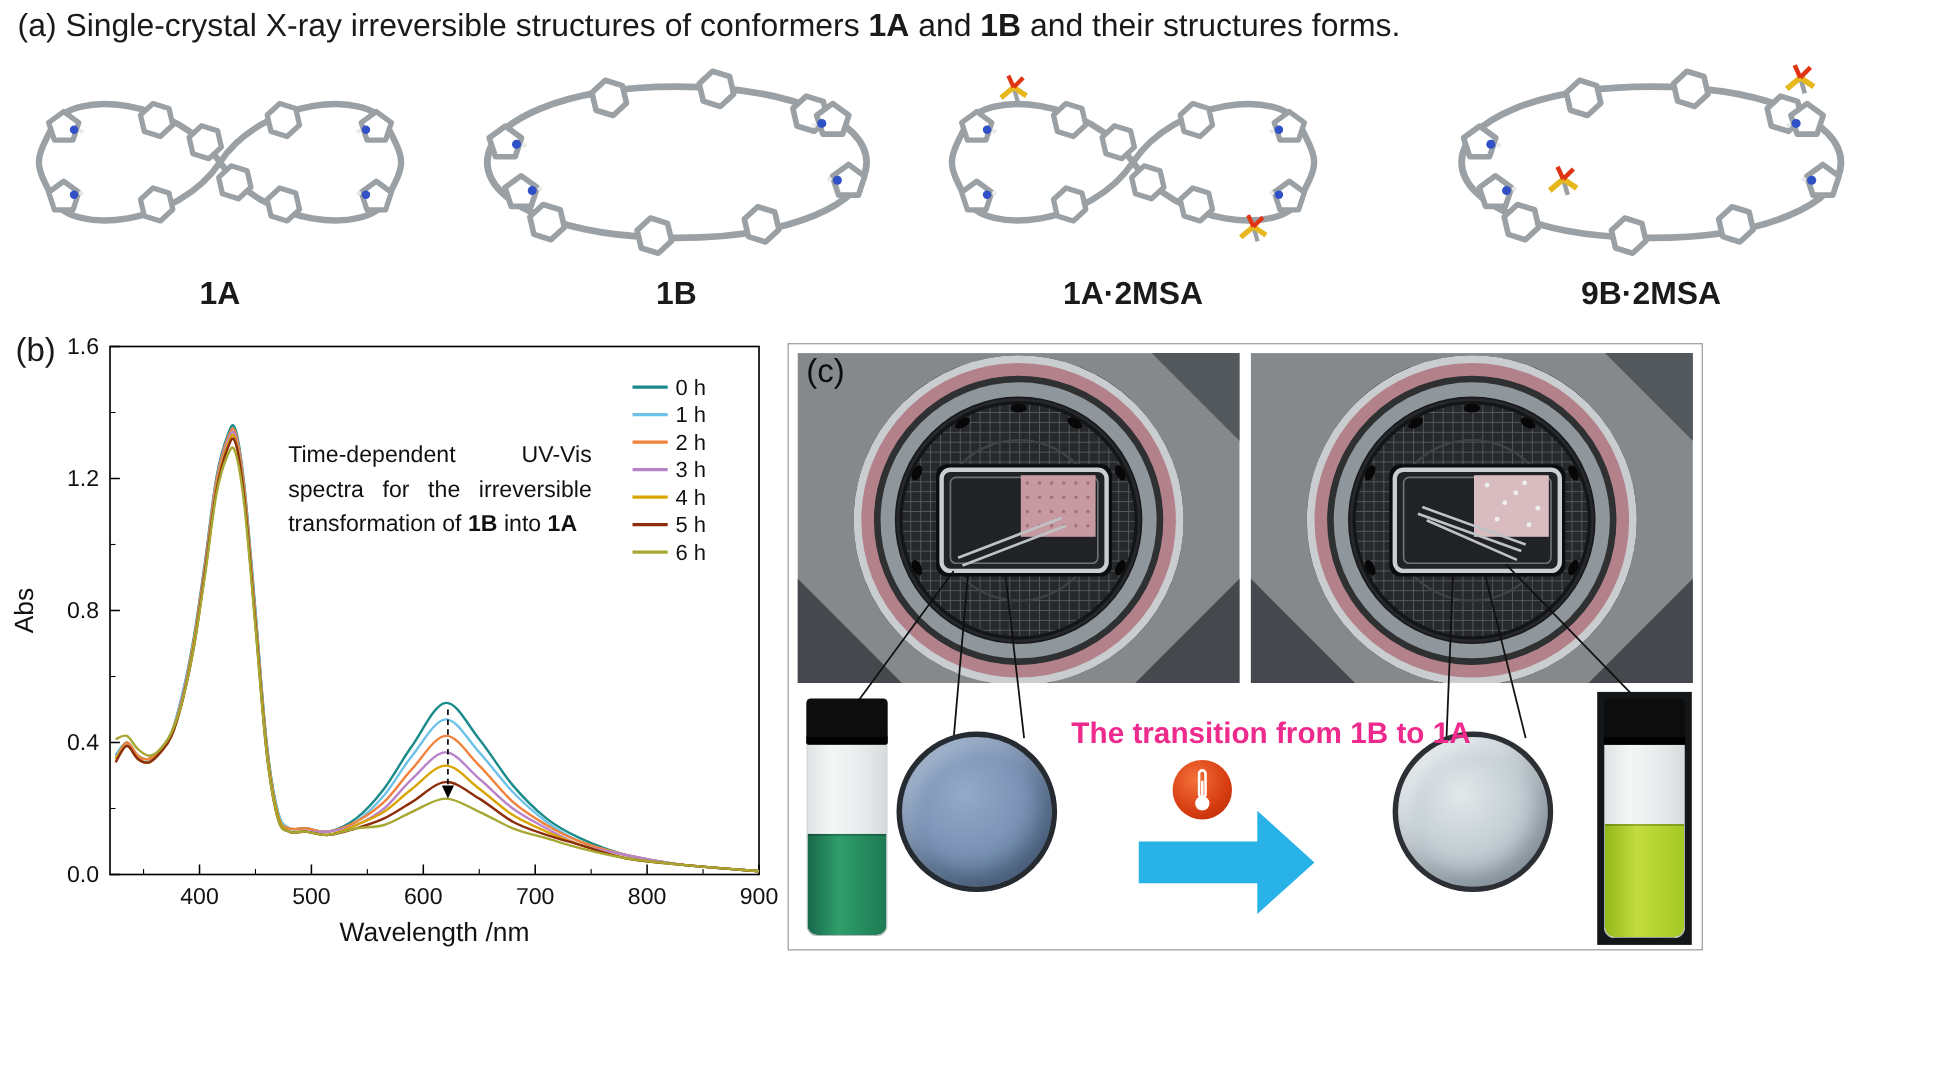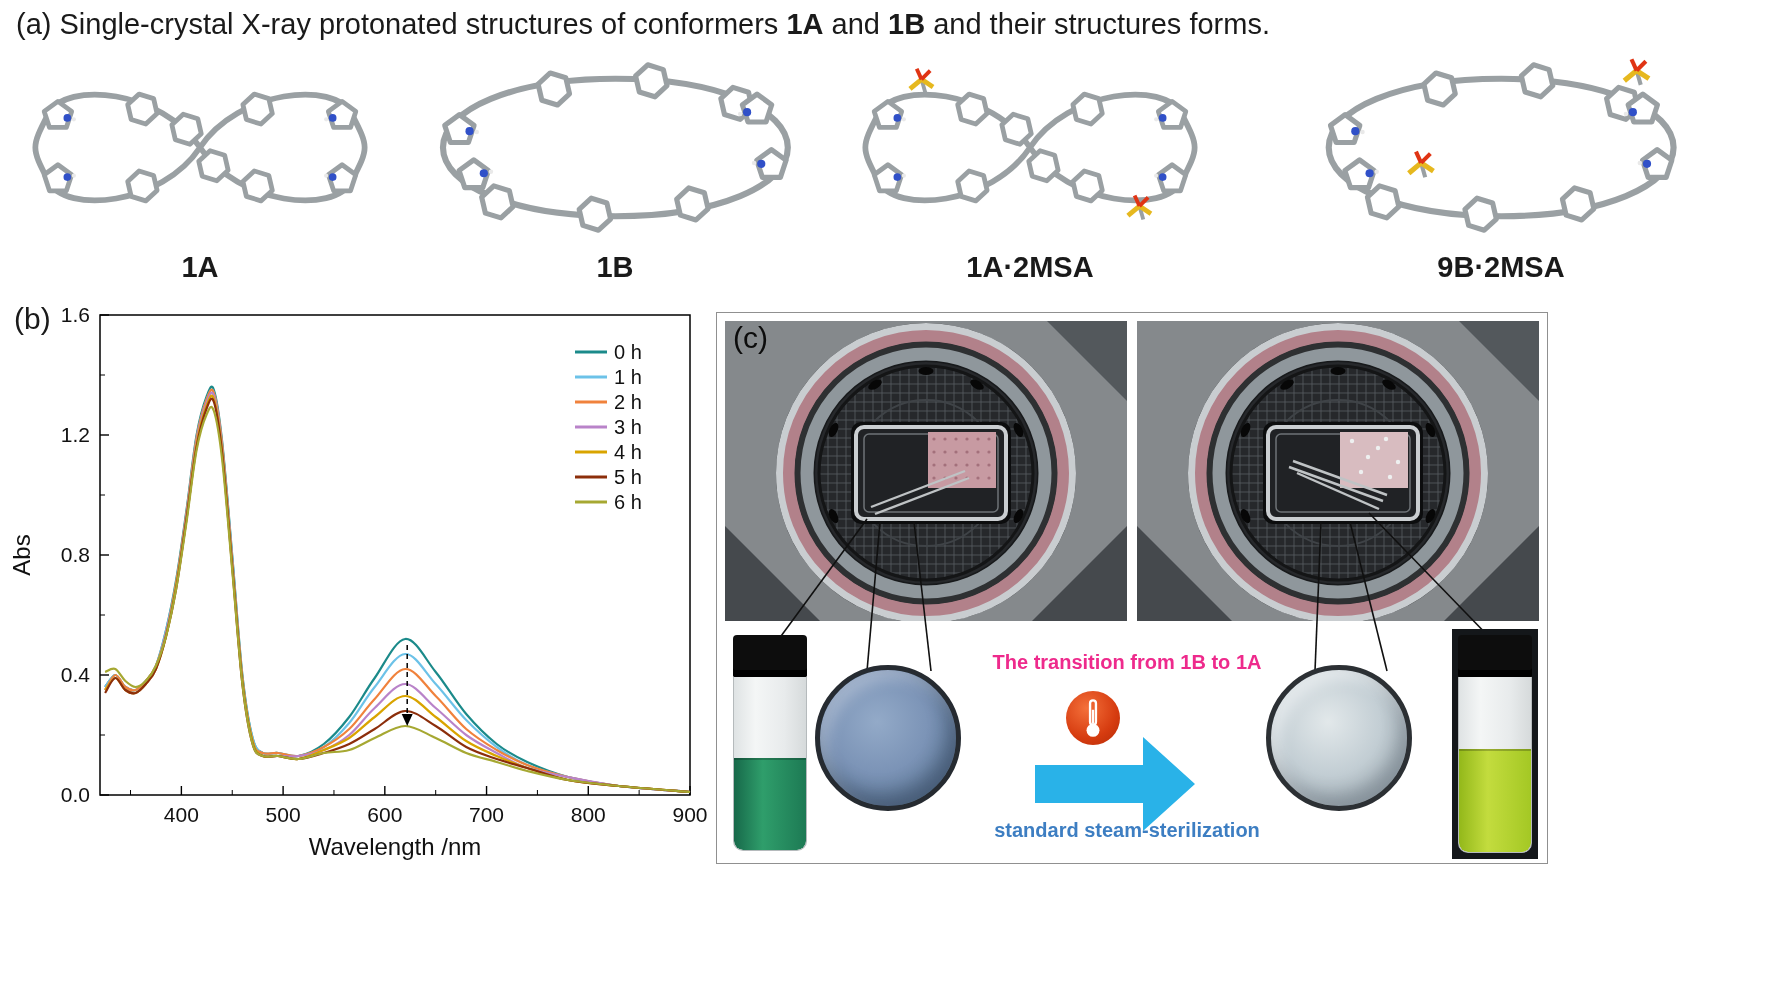--- a/index.html
+++ b/index.html
@@ -24,27 +24,27 @@
   .vial .cap{height:42px;background:#0d0d0d;border-radius:4px 4px 2px 2px;box-shadow:inset 0 -7px 0 #000}
   .vial .glass{flex:1;position:relative;background:linear-gradient(90deg,#dfe3e4,#f4f6f6 30%,#e8ebec 70%,#d6dadb);border:1px solid #b5babc;border-top:none;border-radius:0 0 10px 10px;overflow:hidden}
   .vial .liquid{position:absolute;left:0;right:0;bottom:0;border-top:2px solid rgba(0,0,0,.22);border-radius:0 0 9px 9px}
   .liquid-green{height:52%;background:linear-gradient(90deg,#17694a,#2f9e6b 40%,#1d7a54)}
   .liquid-yellowgreen{height:58%;background:linear-gradient(90deg,#93b81a,#c3dc3e 40%,#a4c824)}
   .vial-frame{position:absolute;background:#14171a;padding:6px;box-sizing:border-box;z-index:3}
   .disc{position:absolute;border-radius:50%;box-sizing:border-box;z-index:2}
   .disc-blue{background:radial-gradient(circle at 42% 38%,#93aac8 0%,#7b93b6 45%,#64809f 75%,#54708c 100%);border:5px solid #262b31;box-shadow:inset -8px -12px 18px rgba(20,30,50,.35),inset 8px 10px 14px rgba(255,255,255,.28)}
   .disc-gray{background:radial-gradient(circle at 42% 38%,#e2e8ea 0%,#c3ced4 45%,#a7b4bc 78%,#93a2ab 100%);border:5px solid #2c3034;box-shadow:inset -8px -12px 16px rgba(30,40,50,.25),inset 8px 10px 14px rgba(255,255,255,.5)}
   .thermo{position:absolute;width:54px;height:54px;border-radius:50%;background:radial-gradient(circle at 38% 32%,#f4703a,#d63c10 60%,#b52a06);z-index:4;display:flex;align-items:center;justify-content:center}
-  .ctext{position:absolute;text-align:center;font-weight:700;font-size:20px;white-space:nowrap;z-index:3}
+  .ctext{position:absolute;text-align:right;font-weight:700;font-size:27px;white-space:nowrap;z-index:3}
   .abs{position:absolute}
 </style>
 </head>
 <body>
 
-<div class="hdr"><span>(a)</span><span> Single-crystal X-ray protonated structures of conformers </span><b>1A</b><span> and </span><b>1B</b><span> and their structures forms.</span></div>
+<div class="hdr"><span>(a)</span><span> Single-crystal X-ray irreversible structures of conformers </span><b>1A</b><span> and </span><b>1B</b><span> and their structures forms.</span></div>
 
 <div class="mol-row">
   <div class="mol-cell">
     <svg class="mol" viewBox="0 0 400 190" preserveAspectRatio="xMidYMid meet">
         <path d="M200,95 C160,35 60,25 42,60 C24,95 24,95 42,130 C60,165 160,155 200,95 C240,35 340,25 358,60 C376,95 376,95 358,130 C340,165 240,155 200,95 Z" fill="none" stroke="#9aa0a3" stroke-width="6" stroke-linejoin="round"></path>
         <polygon points="155.3,59.7 143.5,70.6 128.3,65.9 124.7,50.3 136.5,39.4 151.7,44.1" fill="#ffffff" stroke="#9aa0a3" stroke-width="5" stroke-linejoin="round"></polygon>
         <polygon points="155.3,139.7 143.5,150.6 128.3,145.9 124.7,130.3 136.5,119.4 151.7,124.1" fill="#ffffff" stroke="#9aa0a3" stroke-width="5" stroke-linejoin="round"></polygon>
         <polygon points="275.3,59.7 263.5,70.6 248.3,65.9 244.7,50.3 256.5,39.4 271.7,44.1" fill="#ffffff" stroke="#9aa0a3" stroke-width="5" stroke-linejoin="round"></polygon>
         <polygon points="275.3,139.7 263.5,150.6 248.3,145.9 244.7,130.3 256.5,119.4 271.7,124.1" fill="#ffffff" stroke="#9aa0a3" stroke-width="5" stroke-linejoin="round"></polygon>
         <polygon points="201.3,80.7 189.5,91.6 174.3,86.9 170.7,71.3 182.5,60.4 197.7,65.1" fill="#ffffff" stroke="#9aa0a3" stroke-width="5" stroke-linejoin="round"></polygon>
@@ -215,20 +215,21 @@
         <line x1="575" y1="127" x2="607" y2="127" stroke="#b983c9" stroke-width="3"></line>
         <text x="614" y="134" font-size="20" font-family="Liberation Sans, sans-serif" fill="#111">3 h</text>
         <line x1="575" y1="152" x2="607" y2="152" stroke="#d9a400" stroke-width="3"></line>
         <text x="614" y="159" font-size="20" font-family="Liberation Sans, sans-serif" fill="#111">4 h</text>
         <line x1="575" y1="177" x2="607" y2="177" stroke="#8c2e0b" stroke-width="3"></line>
         <text x="614" y="184" font-size="20" font-family="Liberation Sans, sans-serif" fill="#111">5 h</text>
         <line x1="575" y1="202" x2="607" y2="202" stroke="#a6a832" stroke-width="3"></line>
         <text x="614" y="209" font-size="20" font-family="Liberation Sans, sans-serif" fill="#111">6 h</text>
       </g>
     </svg>
+  <div id="annotation"><span>Time-dependent UV-Vis spectra for the irreversible transformation of </span><b>1B</b><span> into </span><b>1A</b></div>
 </div>
 
 <div id="panel-c">
   <div class="plabel">(c)</div>
 
   <svg id="photo-left" class="photo" viewBox="0 0 402 300">
       <rect x="0" y="0" width="402" height="300" fill="#85898c"></rect>
       <polygon points="402,0 322,0 402,80" fill="#53585c"></polygon>
       <polygon points="0,300 95,300 0,205" fill="#45494d"></polygon>
       <polygon points="402,300 307,300 402,205" fill="#45494d"></polygon>
@@ -431,21 +432,20 @@
       <rect x="7.5" y="2" width="5" height="21" rx="2.5" fill="none" stroke="#ffffff" stroke-width="2"></rect>
       <line x1="10" y1="10" x2="10" y2="22" stroke="#ffffff" stroke-width="2"></line>
       <circle cx="10" cy="27.5" r="5.5" fill="#ffffff"></circle>
     </svg>
   </div>
 
   <svg class="abs" style="left:318px;top:424px;z-index:2" width="160" height="95">
     <polygon points="0,28 108,28 108,0 160,47 108,94 108,66 0,66" fill="#29b2e8"></polygon>
   </svg>
 
-  <div class="ctext" style="left: 205px; top: 506px; width: 410px; color: rgb(61, 126, 194);">standard steam-sterilization</div>
 
   <div class="disc disc-gray" style="left:549px;top:352px;width:146px;height:146px"></div>
 
   <div class="vial-frame" style="left:735px;top:316px;width:86px;height:230px">
     <div class="vial" style="width:74px;height:218px">
       <div class="cap"></div>
       <div class="glass">
           <div class="liquid liquid-yellowgreen"></div>
         </div>
     </div>

